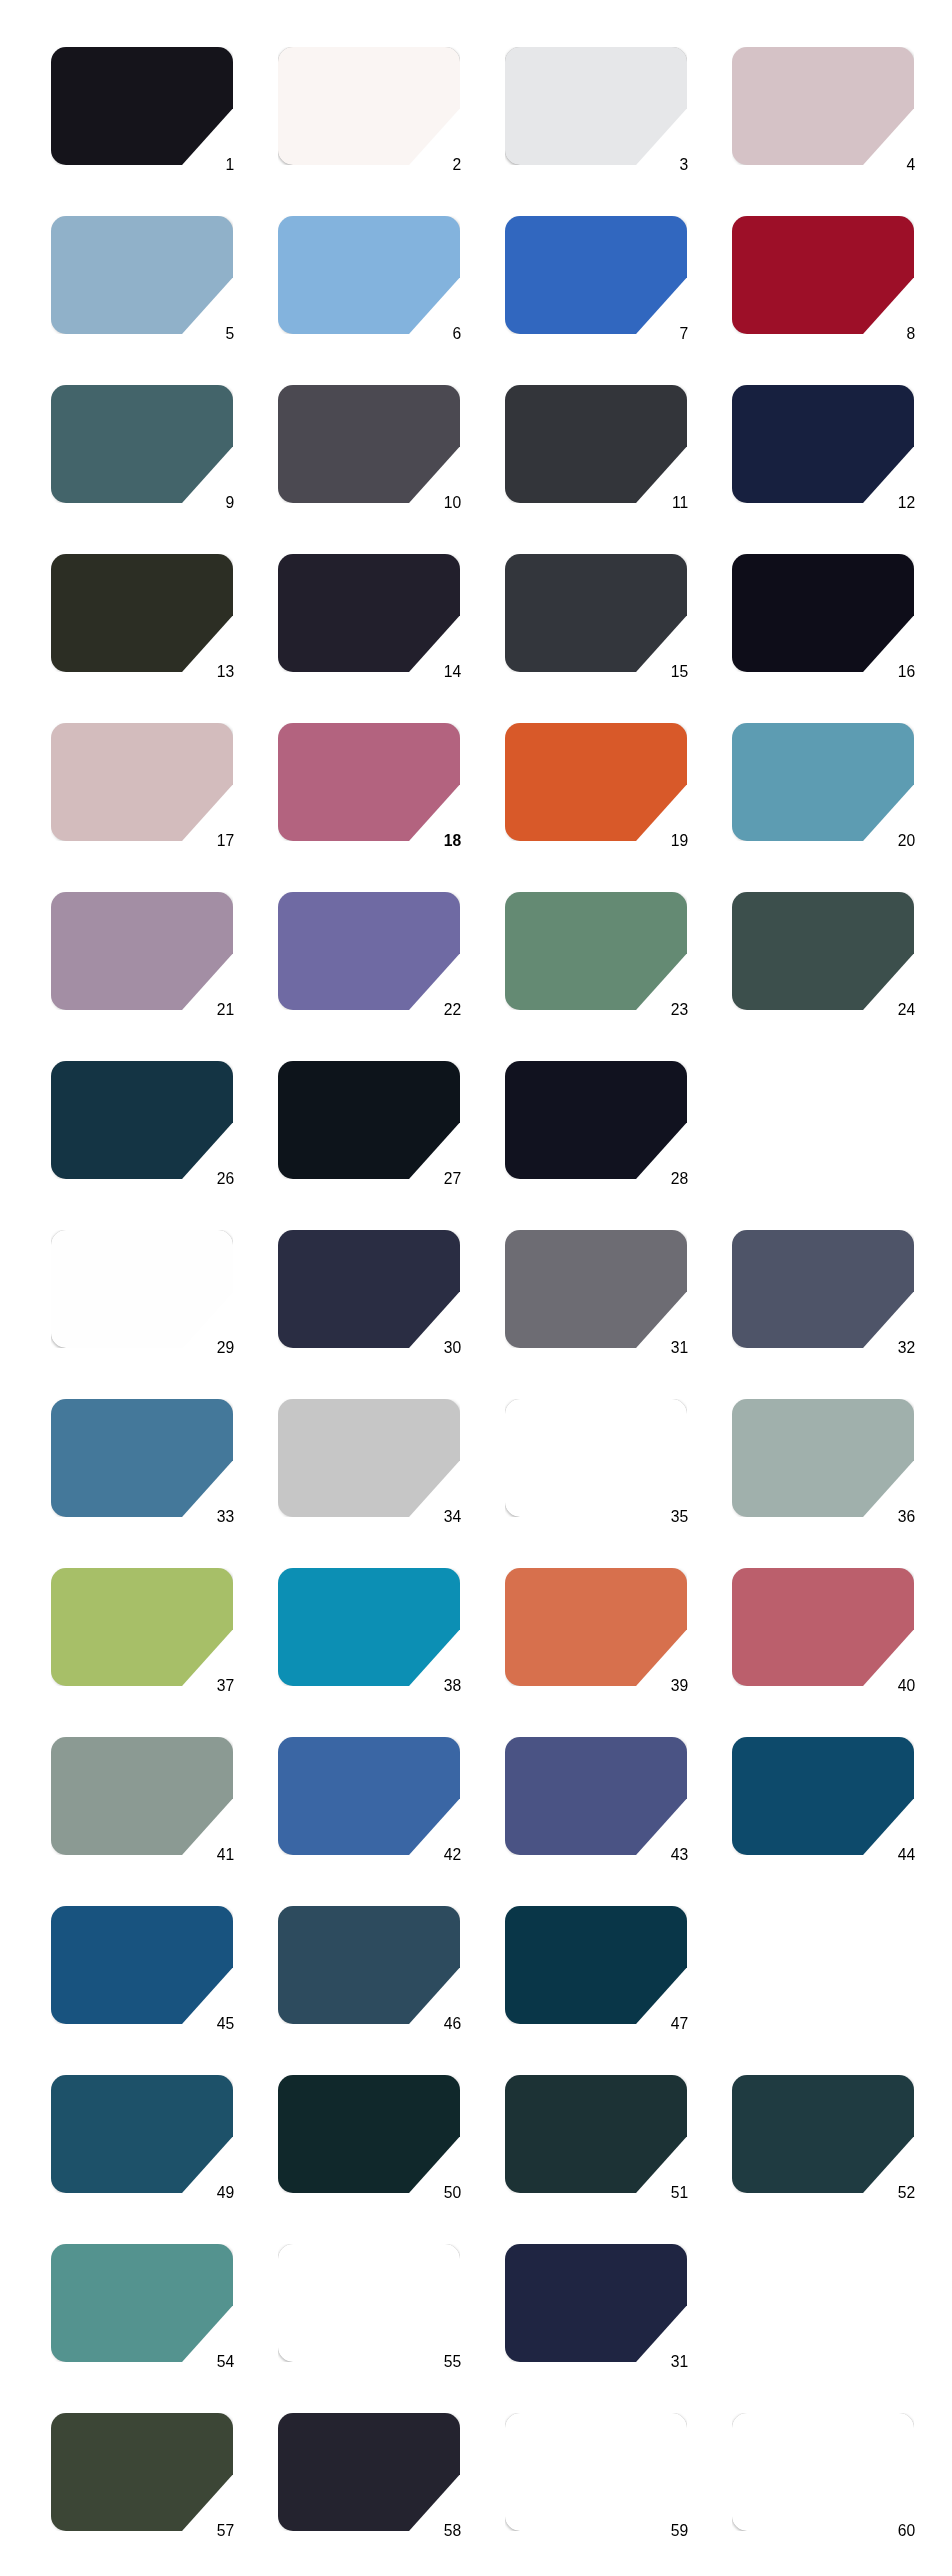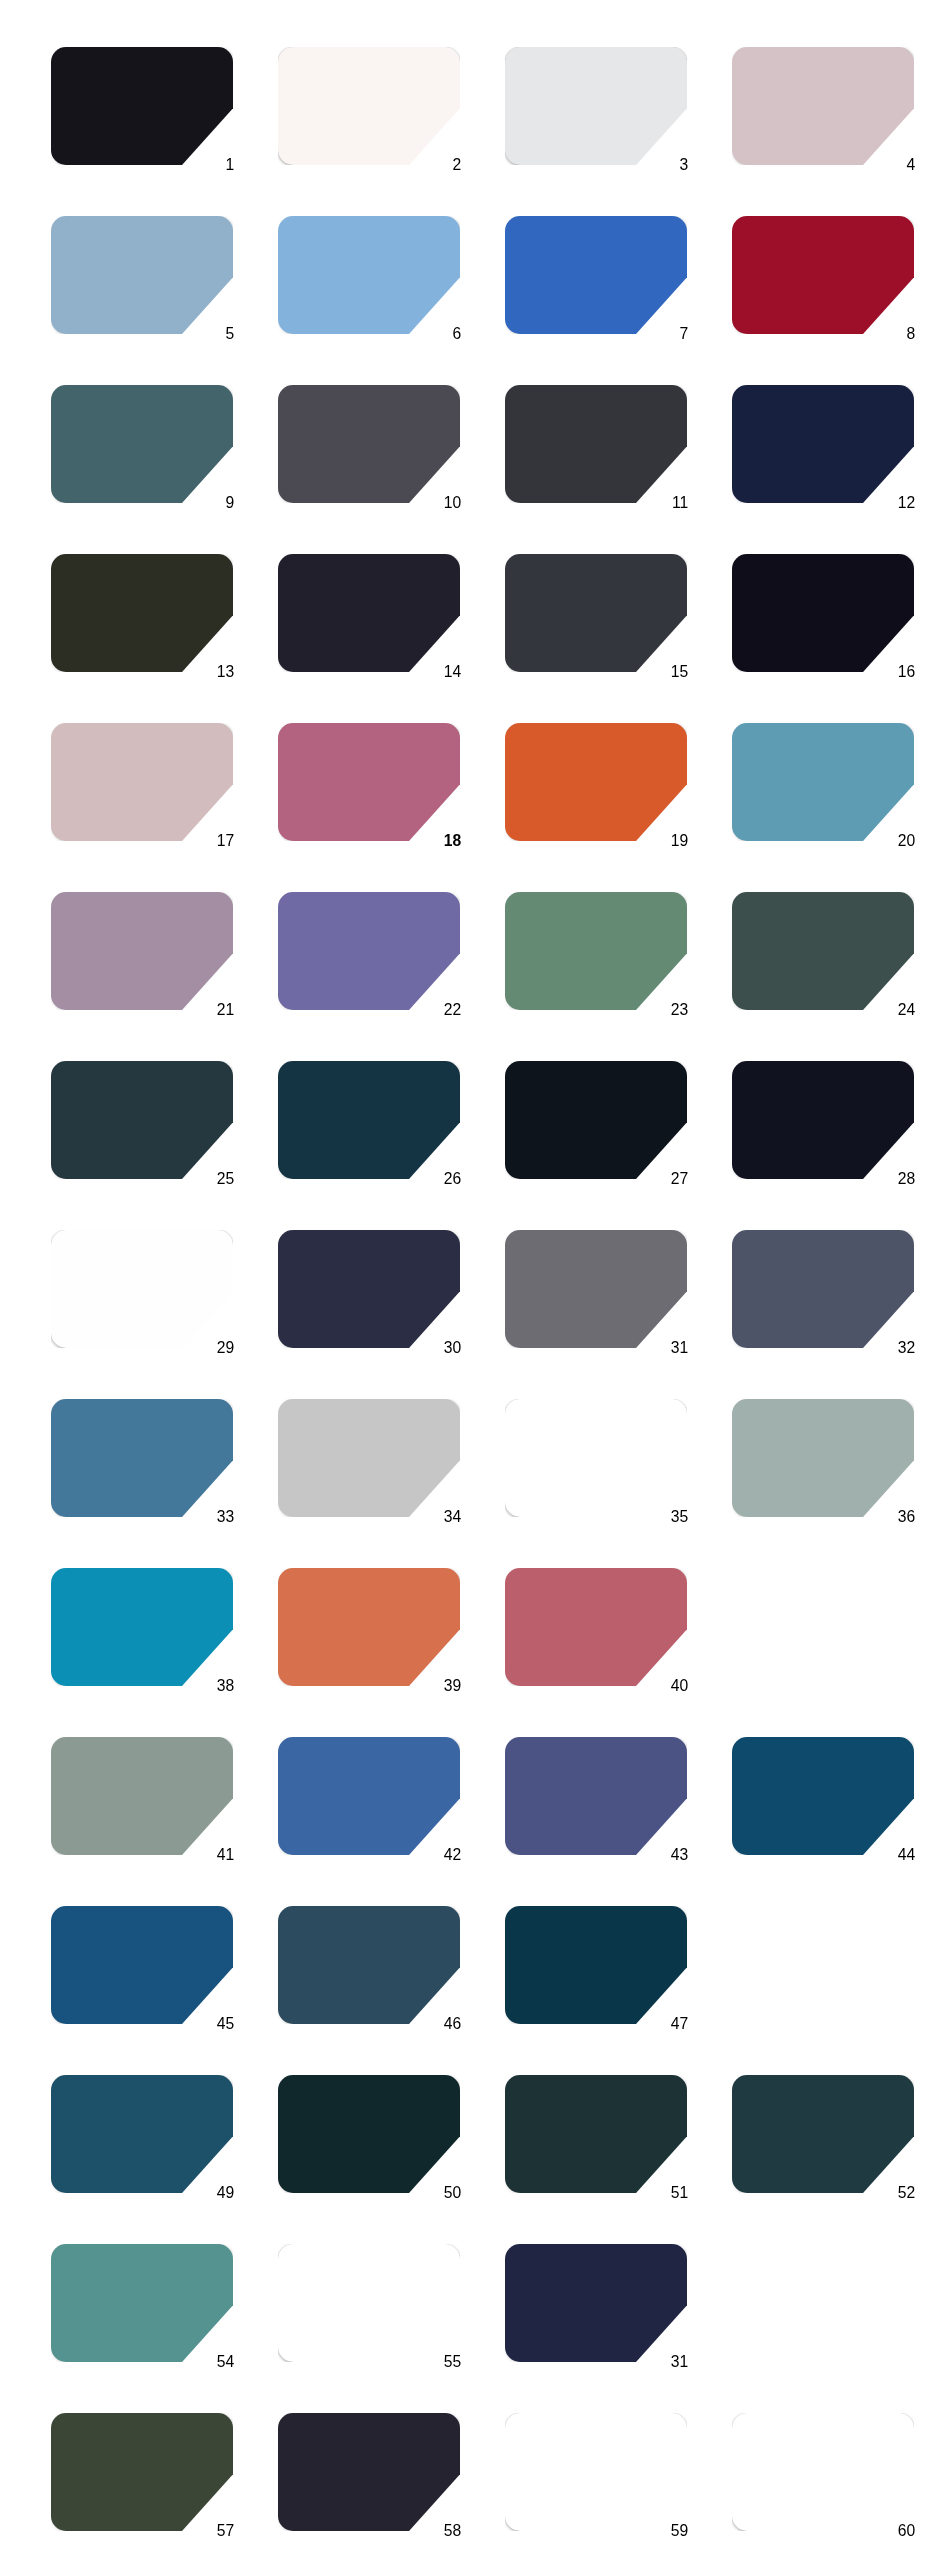--- a/index.html
+++ b/index.html
@@ -193,24 +193,20 @@
         <div class="swatch-chip" title="#648a73" style="background: rgb(100, 138, 115);"></div>
         <span class="swatch-label">23</span>
       </div>
       <div class="swatch-cell">
         <div class="swatch-chip" title="#3c4f4c" style="background: rgb(60, 79, 76);"></div>
         <span class="swatch-label">24</span>
       </div>
     </div>
     <div class="swatch-row">
       <div class="swatch-cell">
-        <div class="swatch-chip" title="#25373f" style="background: rgb(37, 55, 63);"></div>
-        <span class="swatch-label">25</span>
-      </div>
-      <div class="swatch-cell">
         <div class="swatch-chip" title="#143444" style="background: rgb(20, 52, 68);"></div>
         <span class="swatch-label">26</span>
       </div>
       <div class="swatch-cell">
         <div class="swatch-chip" title="#0d141b" style="background: rgb(13, 20, 27);"></div>
         <span class="swatch-label">27</span>
       </div>
       <div class="swatch-cell">
         <div class="swatch-chip" title="#11121f" style="background: rgb(17, 18, 31);"></div>
         <span class="swatch-label">28</span>
@@ -247,20 +243,24 @@
         <div class="swatch-chip light-chip" title="#ffffff" style="background: rgb(255, 255, 255);"></div>
         <span class="swatch-label">35</span>
       </div>
       <div class="swatch-cell">
         <div class="swatch-chip" title="#a0b0ac" style="background: rgb(160, 176, 172);"></div>
         <span class="swatch-label">36</span>
       </div>
     </div>
     <div class="swatch-row">
       <div class="swatch-cell">
+        <div class="swatch-chip" title="#a7bf68" style="background: rgb(167, 191, 104);"></div>
+        <span class="swatch-label">37</span>
+      </div>
+      <div class="swatch-cell">
         <div class="swatch-chip" title="#0c8fb4" style="background: rgb(12, 143, 180);"></div>
         <span class="swatch-label">38</span>
       </div>
       <div class="swatch-cell">
         <div class="swatch-chip" title="#d7704d" style="background: rgb(215, 112, 77);"></div>
         <span class="swatch-label">39</span>
       </div>
       <div class="swatch-cell">
         <div class="swatch-chip" title="#bb5f6c" style="background: rgb(187, 95, 108);"></div>
         <span class="swatch-label">40</span>

